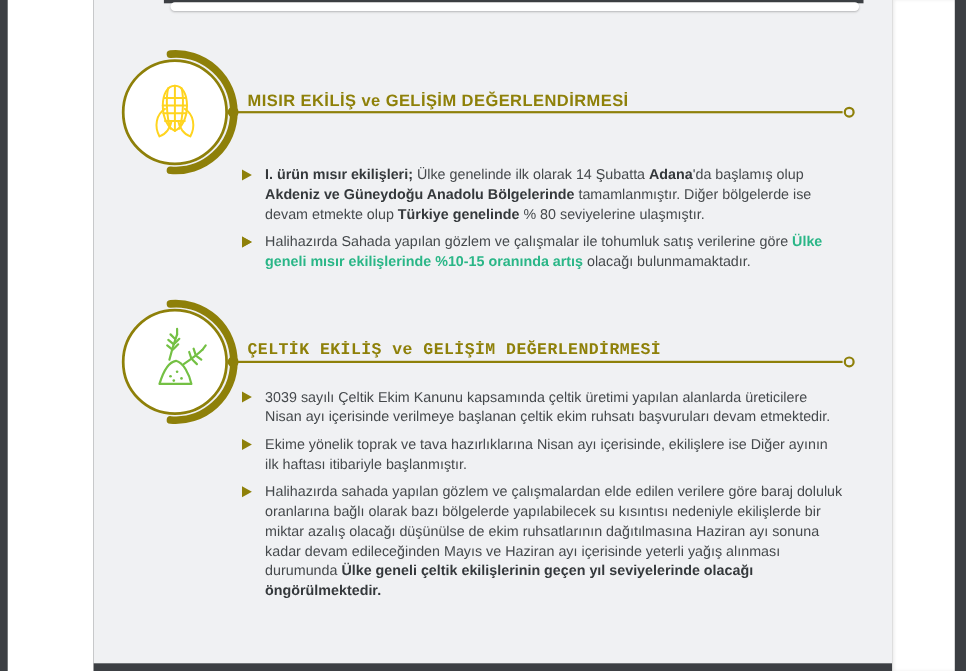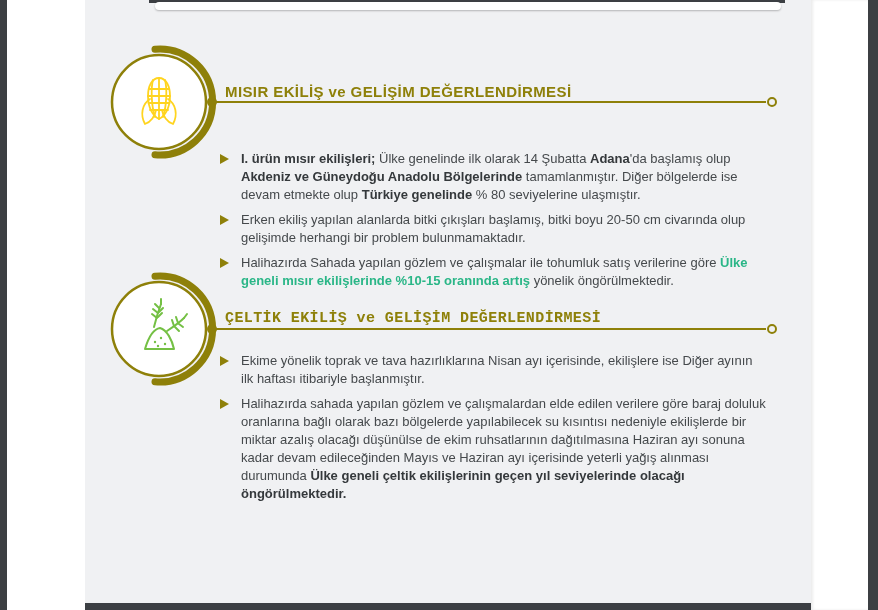--- a/index.html
+++ b/index.html
@@ -82,22 +82,22 @@
           <path d="M39 28 C47 33 49 44 44 53 C38 51 34 45 33 39"></path>
         </g>
       </svg>
     </div>
     <h2 class="section-title" id="title1">MISIR EKİLİŞ ve GELİŞİM DEĞERLENDİRMESİ</h2>
     <div class="rule" id="rule1">
       <span class="rule-end"></span>
     </div>
     <ul class="bullets" id="bullets1">
         <li><span class="tri"></span><span><span class="b">I. ürün mısır ekilişleri;</span><span> Ülke genelinde ilk olarak 14 Şubatta </span><span class="b">Adana</span><span>'da başlamış olup </span><span class="b">Akdeniz ve Güneydoğu Anadolu Bölgelerinde</span><span> tamamlanmıştır. Diğer bölgelerde ise devam etmekte olup </span><span class="b">Türkiye genelinde</span><span> % 80 seviyelerine ulaşmıştır.</span></span></li>
-        <li><span class="tri"></span><span><span>Erken ekiliş yapılan alanlarda bitki çıkışları başlamış, bitki boyu 20-50 cm civarında olup gelişimde herhangi bir problem bulunmamaktadır.</span></span></li>
-        <li><span class="tri"></span><span><span>Halihazırda Sahada yapılan gözlem ve çalışmalar ile tohumluk satış verilerine göre </span><span class="g">Ülke geneli mısır ekilişlerinde %10-15 oranında artış</span><span> yönelik öngörülmektedir.</span></span></li>
+        <li><span class="tri"></span></li>
+        <li><span class="tri"></span><span><span>Halihazırda Sahada yapılan gözlem ve çalışmalar ile tohumluk satış verilerine göre </span><span class="g">Ülke geneli mısır ekilişlerinde %10-15 oranında artış</span><span> olacağı bulunmamaktadır.</span></span></li>
       </ul>
 
     <div class="emblem" id="emblem2">
       <svg width="116" height="116" viewBox="0 0 116 116">
         <circle cx="58" cy="58" r="47" fill="#ffffff" stroke="#8e8009" stroke-width="2.5"></circle>
         <path d="M54 5.2 A53 53 0 1 1 54 110.8" fill="none" stroke="#8e8009" stroke-width="7" stroke-linecap="round"></path>
         <circle cx="111" cy="58" r="5" fill="#8e8009"></circle>
         <g transform="translate(28,26)" fill="none" stroke="#74c044" stroke-width="2" stroke-linejoin="round" stroke-linecap="round">
           <path d="M16 52 C19 42 24 32 31 31 C38 33 43 43 45 52 Z"></path>
           <circle cx="26" cy="45" r="1.2" fill="#74c044" stroke="none"></circle>
@@ -109,17 +109,18 @@
           <path d="M38 34 C44 30 50 26 55 21"></path>
           <path d="M45 29 L43 23 M49 26 L47 20 M46 30 L50 34 M50 27 L54 30 M55 21 L58 17"></path>
         </g>
       </svg>
     </div>
     <h2 class="section-title" id="title2">ÇELTİK EKİLİŞ ve GELİŞİM DEĞERLENDİRMESİ</h2>
     <div class="rule" id="rule2">
       <span class="rule-end"></span>
     </div>
     <ul class="bullets" id="bullets2">
+        <li><span class="tri"></span><span><span>3039 sayılı Çeltik Ekim Kanunu kapsamında çeltik üretimi yapılan alanlarda üreticilere Nisan ayı içerisinde verilmeye başlanan çeltik ekim ruhsatı başvuruları devam etmektedir.</span></span></li>
         <li><span class="tri"></span><span><span>Ekime yönelik toprak ve tava hazırlıklarına Nisan ayı içerisinde, ekilişlere ise Diğer ayının ilk haftası itibariyle başlanmıştır.</span></span></li>
         <li><span class="tri"></span><span><span>Halihazırda sahada yapılan gözlem ve çalışmalardan elde edilen verilere göre baraj doluluk oranlarına bağlı olarak bazı bölgelerde yapılabilecek su kısıntısı nedeniyle ekilişlerde bir miktar azalış olacağı düşünülse de ekim ruhsatlarının dağıtılmasına Haziran ayı sonuna kadar devam edileceğinden Mayıs ve Haziran ayı içerisinde yeterli yağış alınması durumunda </span><span class="b">Ülke geneli çeltik ekilişlerinin geçen yıl seviyelerinde  olacağı öngörülmektedir.</span></span></li>
       </ul>
   </div>
 </div>
 
 </body></html>

